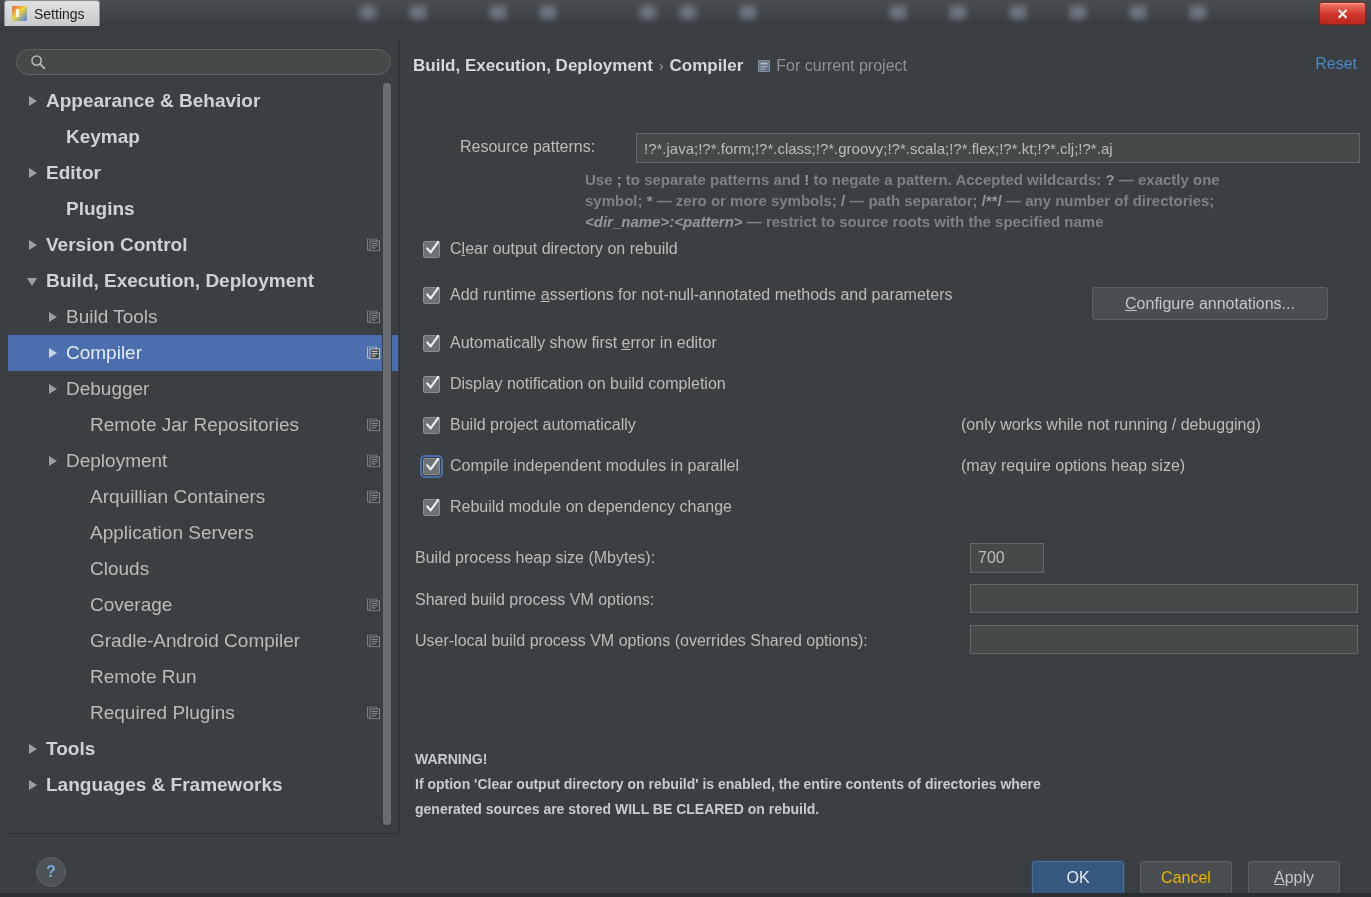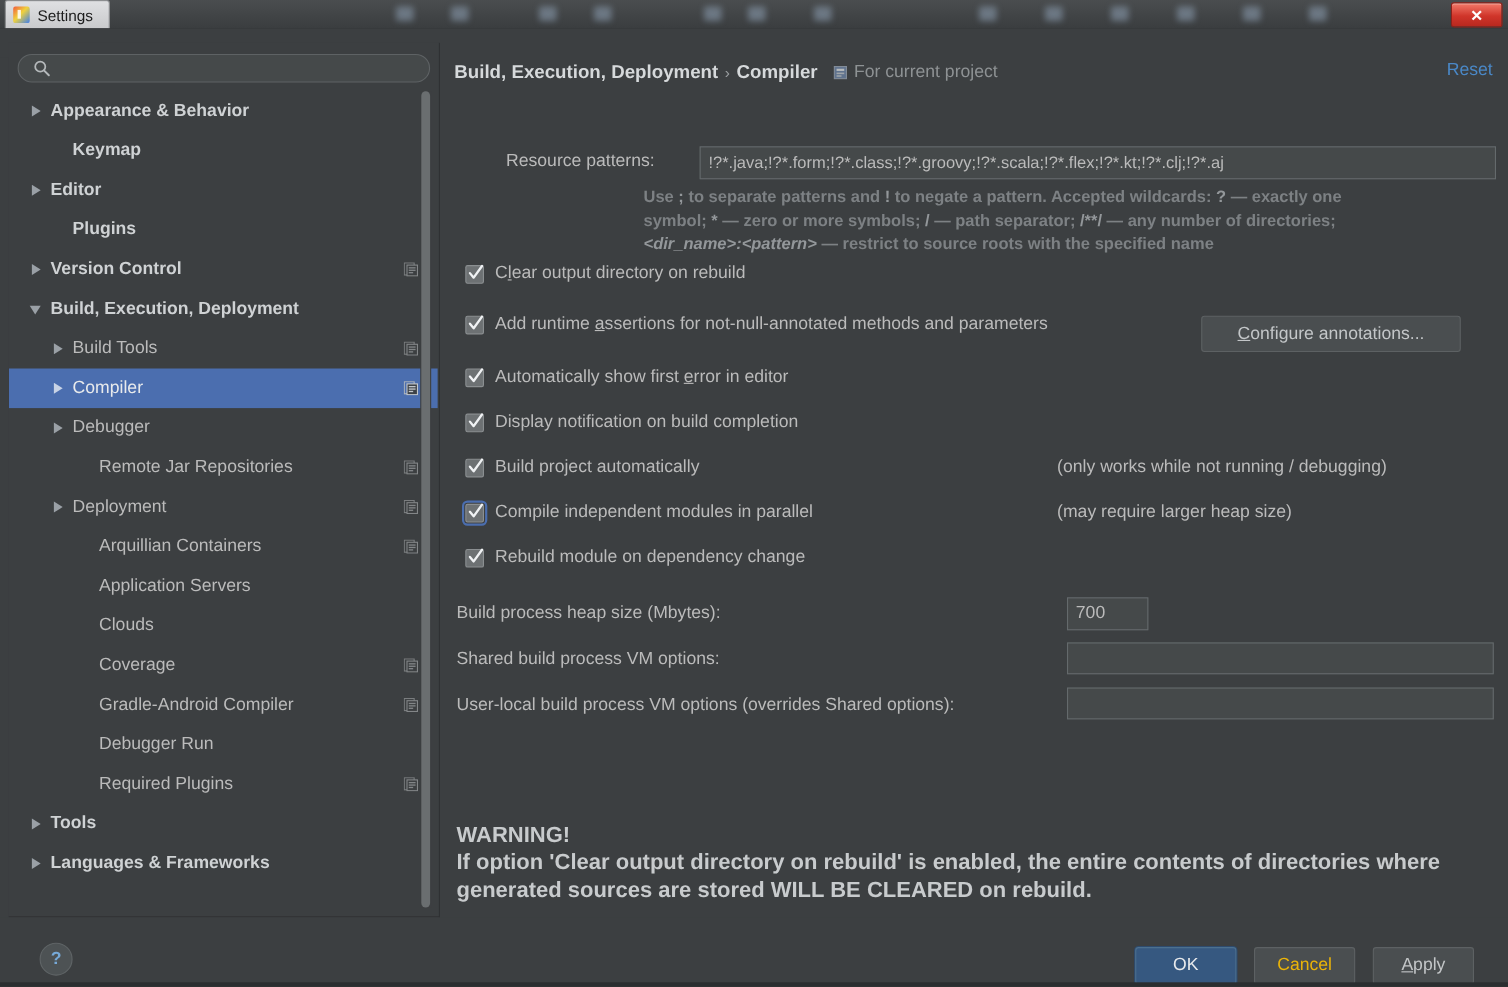--- a/index.html
+++ b/index.html
@@ -184,21 +184,21 @@
   }
   .tri.down::before {
     content: "";
     position: absolute;
     left: 1px; top: 4px;
     border-top: 8px solid #9aa0a6;
     border-left: 5px solid transparent;
     border-right: 5px solid transparent;
   }
   .tree-label {
-    font-size: 16px;
+    font-size: 19px;
     color: #bbbbbb;
     white-space: nowrap;
   }
   .tree-row.bold .tree-label { font-weight: bold; color: #cfd2d4; }
   .tree-row.selected .tree-label { color: #e8eaec; }
   .tree-row.selected .tri.right::before { border-left-color: #c8d3e6; }
   .copy-badge {
     position: absolute;
     right: 18px; top: 50%;
     transform: translateY(-50%);
@@ -389,21 +389,21 @@
     font-family: "Liberation Sans", sans-serif;
     padding: 0 7px;
     outline: none;
   }
 
   
   #warning {
     position: absolute;
     left: 11px; top: 708px;
     width: 900px;
-    font-size: 20px;
+    font-size: 14px;
     font-weight: bold;
     line-height: 25px;
     color: #c8cbcd;
   }
 
   
   #footer {
     position: absolute;
     left: 0; top: 808px;
     width: 1371px; height: 63px;
@@ -626,21 +626,21 @@
             <svg class="copy-badge" viewBox="0 0 13 13">
               <rect x="0.5" y="0.5" width="9" height="11" fill="none" stroke="#b9bcbe" stroke-width="1"></rect>
               <rect x="3" y="2.5" width="9.5" height="9.8" fill="#3c3f41" stroke="#c9ccce" stroke-width="1"></rect>
               <rect x="4.6" y="4.4" width="6.2" height="1.2" fill="#c9ccce"></rect>
               <rect x="4.6" y="6.6" width="6.2" height="1.2" fill="#c9ccce"></rect>
               <rect x="4.6" y="8.8" width="4" height="1.2" fill="#c9ccce"></rect>
             </svg>
           </div>
           <div class="tree-row indent-3">
             <span class="tri none"></span>
-            <span class="tree-label">Debugger Run</span>
+            <span class="tree-label">Remote Run</span>
           </div>
           <div class="tree-row indent-3">
             <span class="tri none"></span>
             <span class="tree-label">Required Plugins</span>
             <svg class="copy-badge" viewBox="0 0 13 13">
               <rect x="0.5" y="0.5" width="9" height="11" fill="none" stroke="#b9bcbe" stroke-width="1"></rect>
               <rect x="3" y="2.5" width="9.5" height="9.8" fill="#3c3f41" stroke="#c9ccce" stroke-width="1"></rect>
               <rect x="4.6" y="4.4" width="6.2" height="1.2" fill="#c9ccce"></rect>
               <rect x="4.6" y="6.6" width="6.2" height="1.2" fill="#c9ccce"></rect>
               <rect x="4.6" y="8.8" width="4" height="1.2" fill="#c9ccce"></rect>
@@ -744,21 +744,21 @@
           </div>
           <span class="cb-note" style="left: 557px; top: 377px;">(only works while not running / debugging)</span>
           <div class="cb-row" style="top: 416px;">
             <span class="cb focused">
               <svg width="17" height="17" viewBox="0 0 17 17">
                 <path d="M3.2 8.3 L6.6 12.4 L14.2 1.8" fill="none" stroke="#f0f2f4" stroke-width="2.1" stroke-linecap="round" stroke-linejoin="round"></path>
               </svg>
             </span>
             <span class="cb-label"><span>Compile independent modules in parallel</span></span>
           </div>
-          <span class="cb-note" style="left: 557px; top: 418px;">(may require larger heap size)</span>
+          <span class="cb-note" style="left: 557px; top: 418px;">(may require options heap size)</span>
           <div class="cb-row" style="top: 457px;">
             <span class="cb">
               <svg width="17" height="17" viewBox="0 0 17 17">
                 <path d="M3.2 8.3 L6.6 12.4 L14.2 1.8" fill="none" stroke="#f0f2f4" stroke-width="2.1" stroke-linecap="round" stroke-linejoin="round"></path>
               </svg>
             </span>
             <span class="cb-label"><span>Rebuild module on dependency change</span></span>
           </div>
         </div>
 

